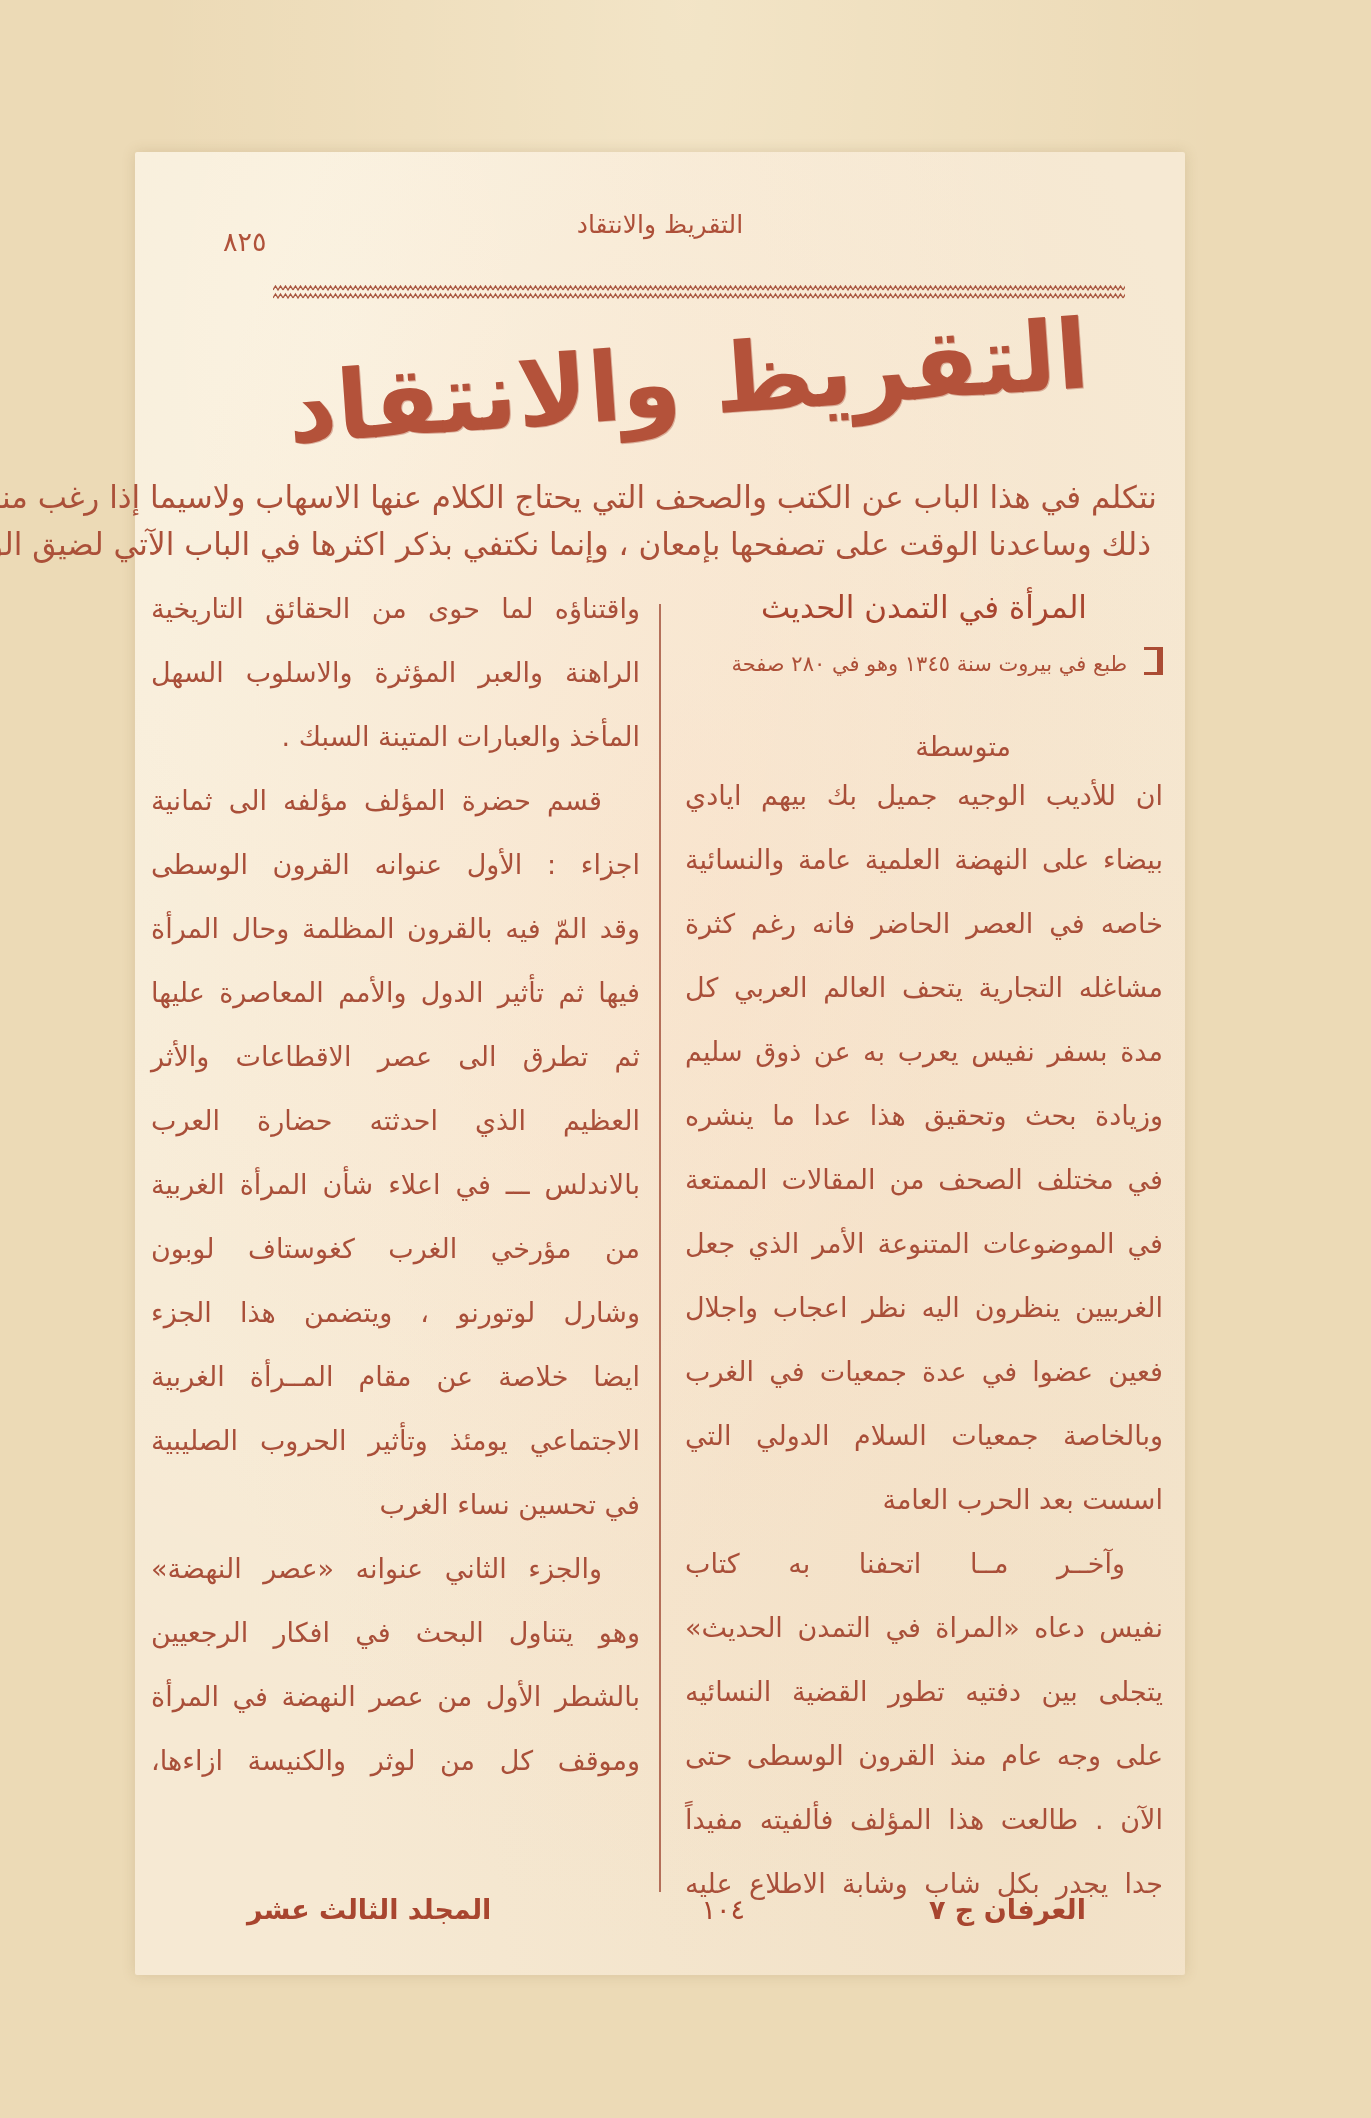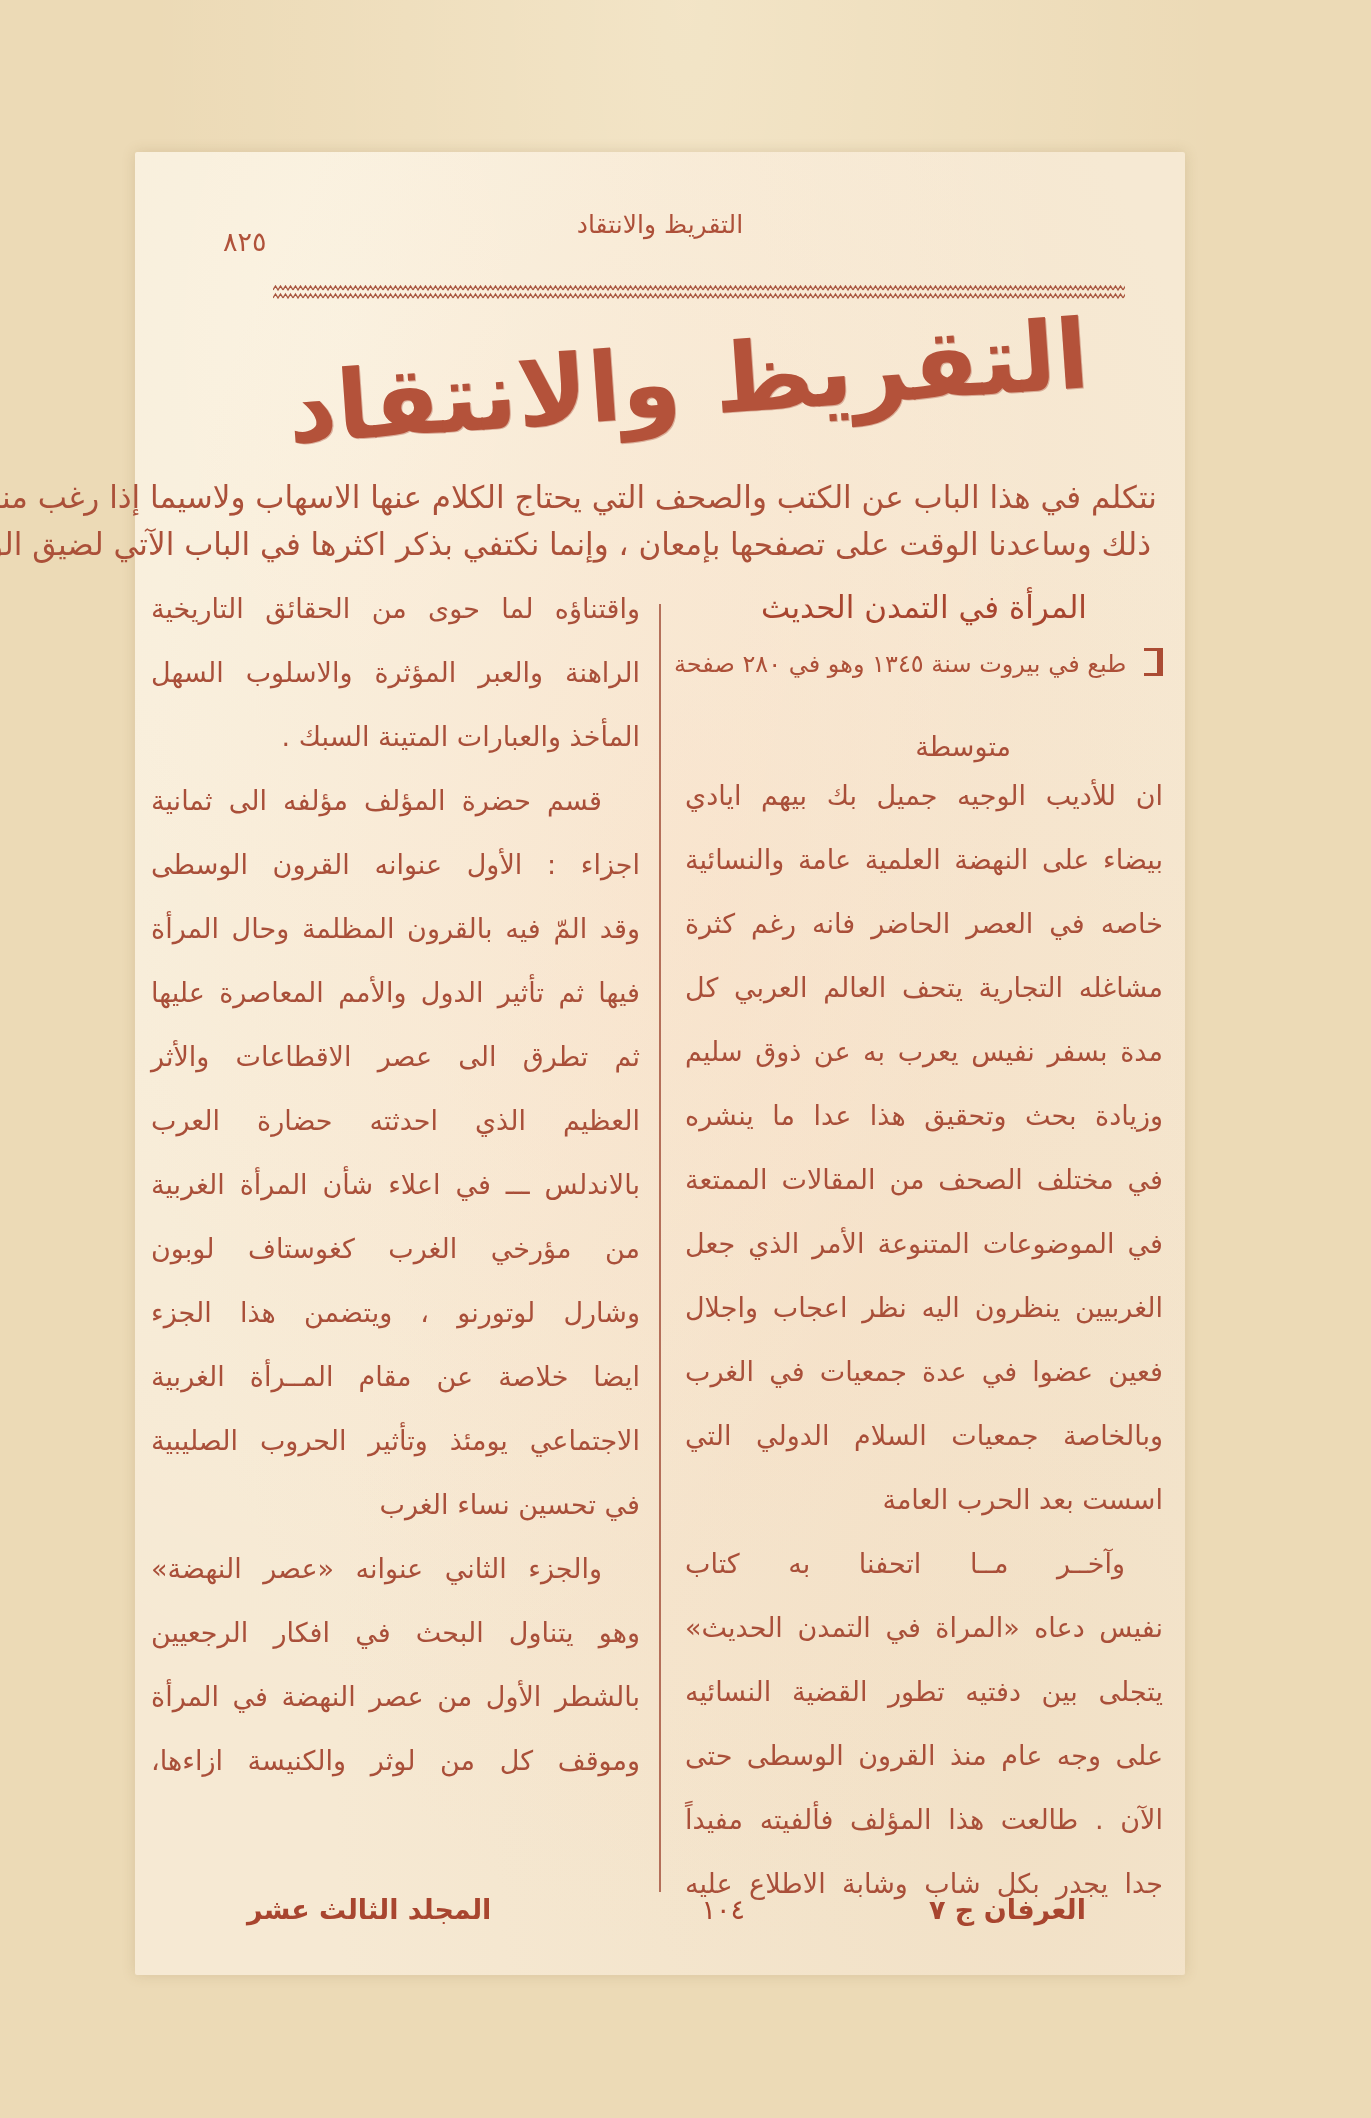--- a/index.html
+++ b/index.html
@@ -56,21 +56,21 @@
 
   .col{position:absolute;font-size:27px;color:#a94f39;}
   .col-right{top:430px;right:22px;width:478px;}
   .col-left{top:425px;right:545px;left:16px;}
 
   .art-title{
     text-align:center;font-weight:normal;font-size:31px;color:#a8452f;
     height:56px;line-height:50px;
   }
   .publine{
-    height:56px;line-height:52px;font-size:24px;white-space:nowrap;
+    height:56px;line-height:52px;font-size:21px;white-space:nowrap;
     color:#ad5038;
   }
   .orn{
     display:inline-block;width:16px;height:22px;vertical-align:-4px;
     border:3px solid #ab4c34;border-left:none;margin-left:10px;
     box-shadow:inset -3px 0 0 #ab4c34;
   }
   .pub2{padding-right:152px;height:30px;line-height:26px;margin-top:40px;}
   .tl{
     height:64px;line-height:64px;white-space:nowrap;

